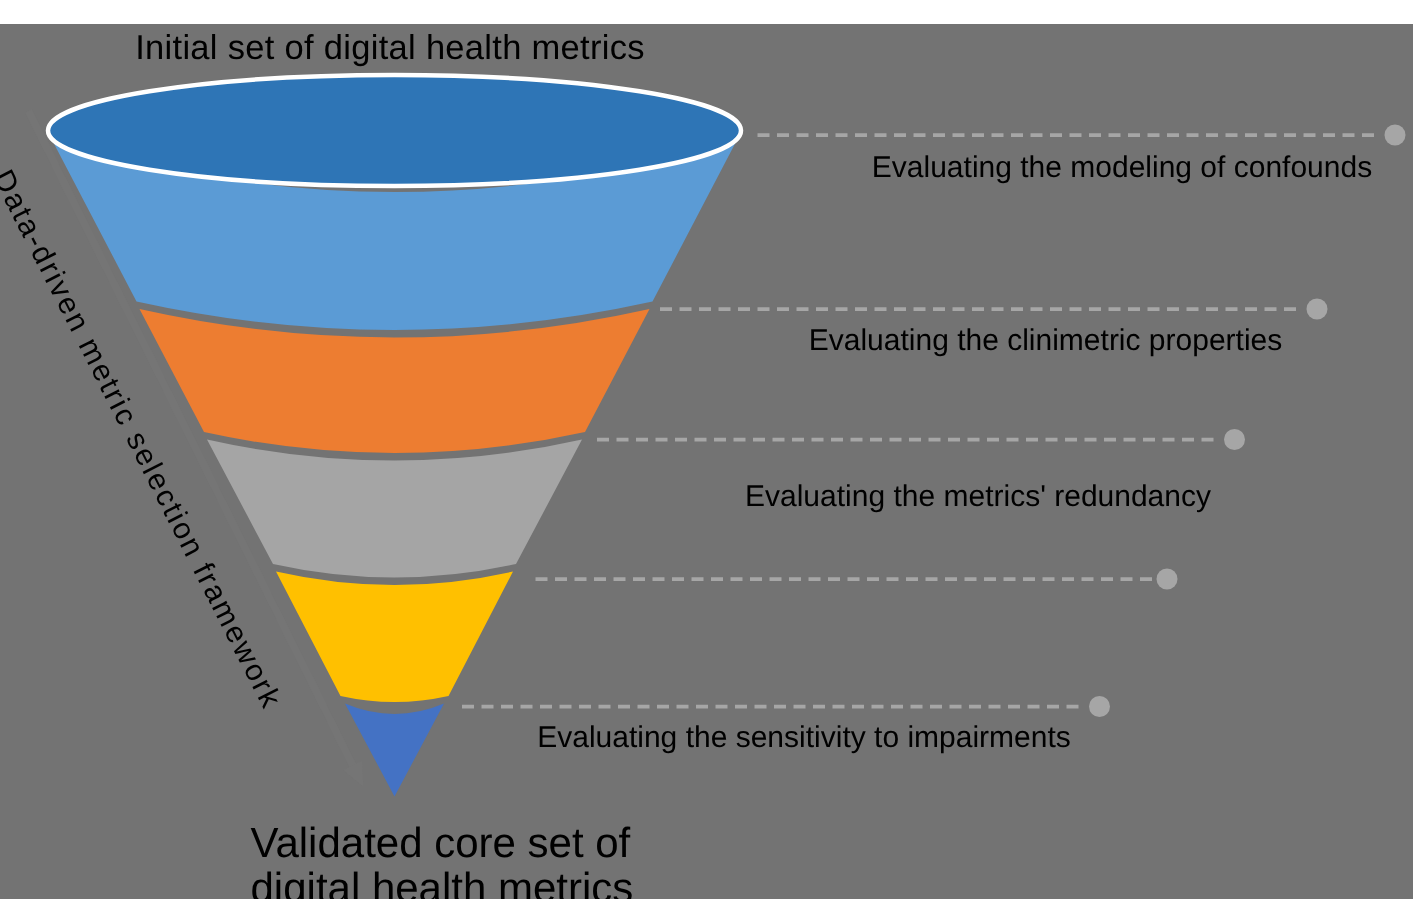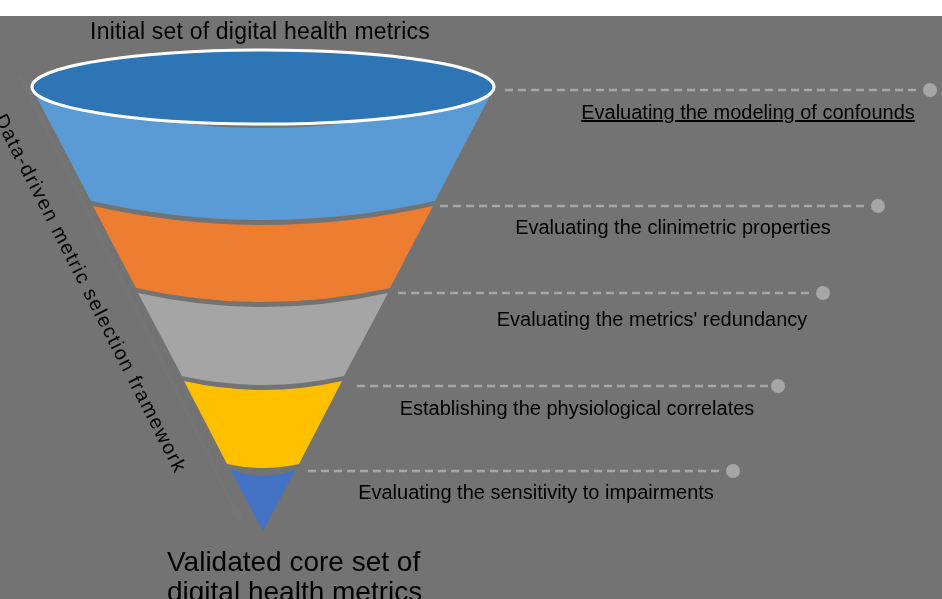--- a/index.html
+++ b/index.html
@@ -22,23 +22,23 @@
     letter-spacing: 0.2px;
   }
   .bottom-title {
     left: 167px; top: 531px;
     font-size: 28px;
     line-height: 30px;
     white-space: normal;
     width: 260px;
   }
   .callout-label { font-size: 20px; transform: translateX(-50%); }
-  .cl-1 { left: 748px; top: 85px; text-decoration: underline; }
-  .cl-2 { left: 673px; top: 200px; }
-  .cl-3 { left: 652px; top: 292px; text-align: center; }
+  .cl-1 { left: 748px; top: 85px; }
+  .cl-2 { left: 697px; top: 200px; }
+  .cl-3 { left: 652px; top: 304px; text-align: center; }
   .cl-4 { left: 577px; top: 381px; }
   .cl-5 { left: 536px; top: 465px; }
   .framework-label {
     left: 10px; top: 94px;
     transform-origin: 0 0;
     transform: rotate(63deg);
     font-size: 20px;
     letter-spacing: 1.4px;
   }
 </style>
@@ -89,16 +89,15 @@
   <div class="txt bottom-title">
     <div>Validated core set of</div>
     <div>digital health metrics</div>
   </div>
 
   <div class="txt framework-label">Data-driven metric selection framework</div>
 
   <div class="txt callout-label cl-1">Evaluating the modeling of confounds</div>
   <div class="txt callout-label cl-2">Evaluating the clinimetric properties</div>
   <div class="txt callout-label cl-3">Evaluating the metrics' redundancy</div>
-  <div class="txt callout-label cl-4">Establishing the physiological correlates</div>
   <div class="txt callout-label cl-5">Evaluating the sensitivity to impairments</div>
 
 </div>
 
 </body></html>

